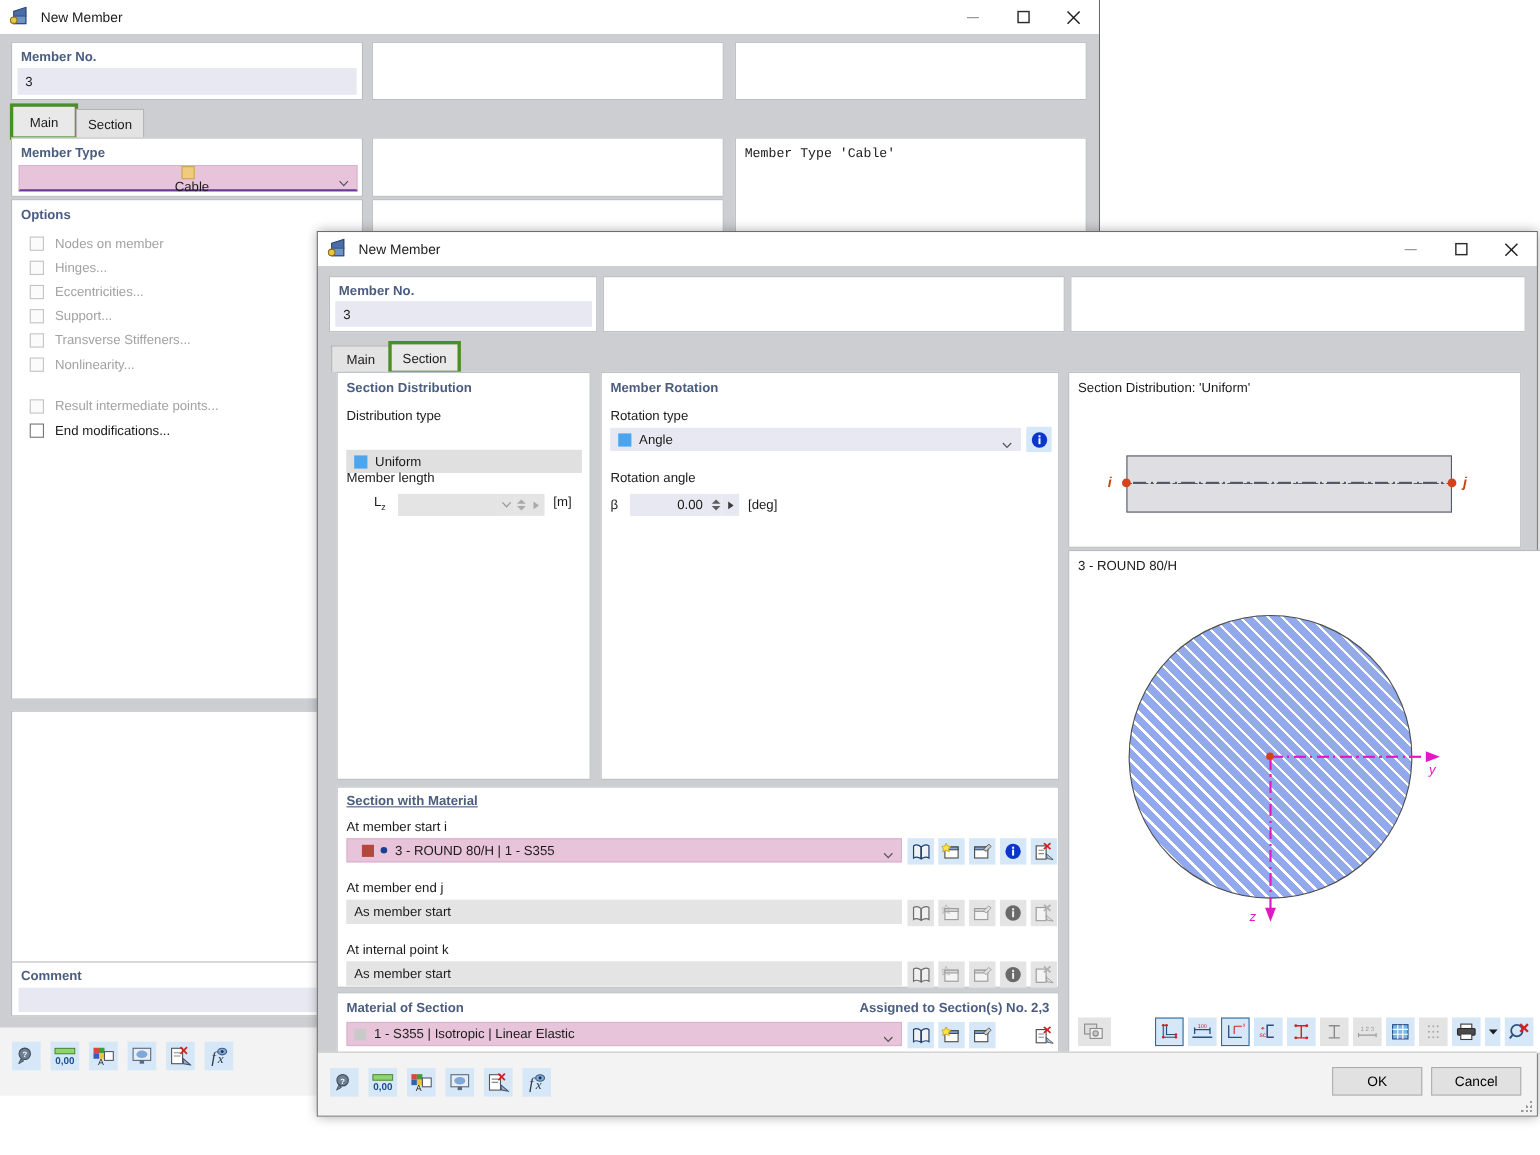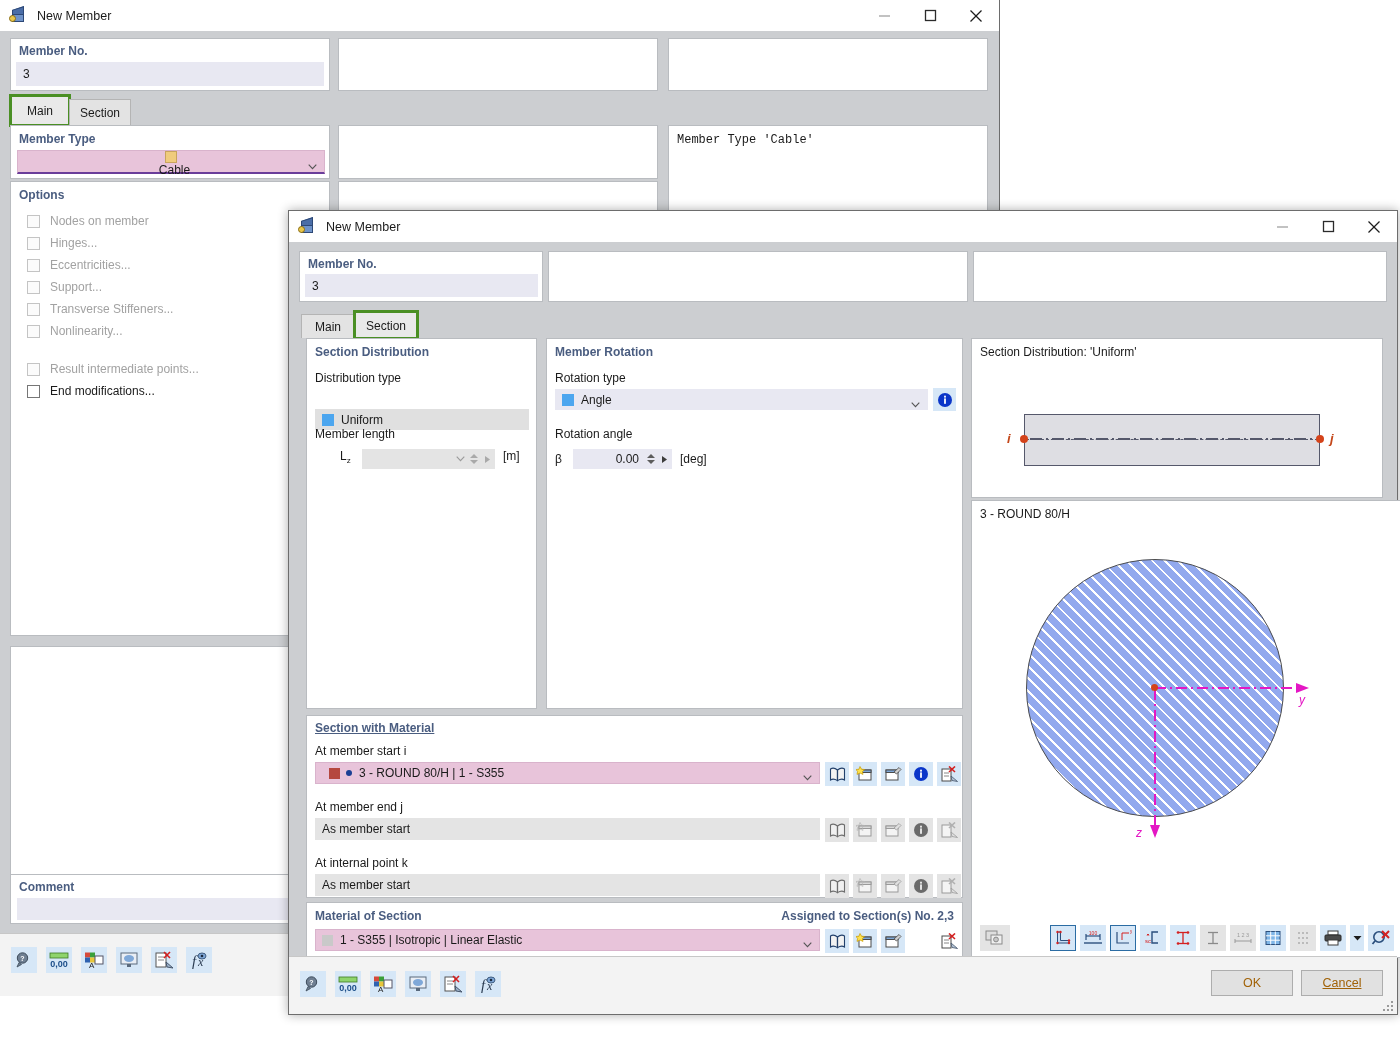--- a/index.html
+++ b/index.html
@@ -63,21 +63,21 @@
   .ibtn.sel{background:#d6e7f7;border:1px solid #2b6ca3;}
 
   .toolbtn{width:26px;height:26px;background:#d6e7f7;display:flex;align-items:center;justify-content:center;flex:none;}
 
   
   .spin{display:flex;flex-direction:column;justify-content:center;align-items:center;width:11px;}
   .spin i{display:block;width:0;height:0;border-left:4px solid transparent;border-right:4px solid transparent;}
   .spin i.u{border-bottom:4px solid #5c5c5c;margin-bottom:2px;}
   .spin i.d{border-top:4px solid #5c5c5c;}
 
-  .btn{background:#e1e1e1;border:1px solid #adadad;box-sizing:border-box;font-size:12.5px;color:#a16207;display:flex;align-items:center;justify-content:center;}
+  .btn{background:#e1e1e1;border:1px solid #adadad;box-sizing:border-box;font-size:12.5px;color:#000000;display:flex;align-items:center;justify-content:center;}
 
   .hatchcircle{border-radius:50%;border:1px solid #4d4d4d;box-sizing:border-box;
     background-image:repeating-linear-gradient(45deg,#92a9ee 0px,#92a9ee 7px,#ffffff 7px,#ffffff 9px);
     background-color:#92a9ee;}
   .axislabel{color:#e417c4;font-style:italic;font-size:12px;}
   .ijlabel{color:#c4471a;font-weight:bold;font-size:13px;font-style:italic;}
   .dot{border-radius:50%;background:#d4431a;}
 </style>
 </head>
 <body>
@@ -742,21 +742,21 @@
           <svg width="20" height="18" viewBox="0 0 20 18">
               <text x="3" y="15" font-size="15" font-style="italic" fill="#2b3c52" font-family="Liberation Serif, serif">f</text>
               <text x="9" y="15" font-size="12" font-style="italic" fill="#2b3c52" font-family="Liberation Serif, serif">x</text>
               <ellipse cx="13" cy="5" rx="4" ry="3" fill="#7fa8d8" stroke="#3f5c80"></ellipse>
               <circle cx="13" cy="5" r="1.3" fill="#1b2b40"></circle>
             </svg>
         </span>
       </div>
       <div style="position:absolute;right:14px;top:13px;display:flex;gap:8px;">
         <span class="btn" style="width:82px;height:26px;">OK</span>
-        <span class="btn" style="width:82px;height:26px;text-decoration:underline;">Cancel</span>
+        <span class="btn" style="width:82px;height:26px;">Cancel</span>
       </div>
       <span style="position:absolute;right:3px;bottom:2px;width:12px;height:12px;
         background:
           radial-gradient(#9a9a9a 38%, transparent 40%) 0 8px/4px 4px no-repeat,
           radial-gradient(#9a9a9a 38%, transparent 40%) 4px 8px/4px 4px no-repeat,
           radial-gradient(#9a9a9a 38%, transparent 40%) 8px 8px/4px 4px no-repeat,
           radial-gradient(#9a9a9a 38%, transparent 40%) 4px 4px/4px 4px no-repeat,
           radial-gradient(#9a9a9a 38%, transparent 40%) 8px 4px/4px 4px no-repeat,
           radial-gradient(#9a9a9a 38%, transparent 40%) 8px 0px/4px 4px no-repeat;"></span>
     </div>

